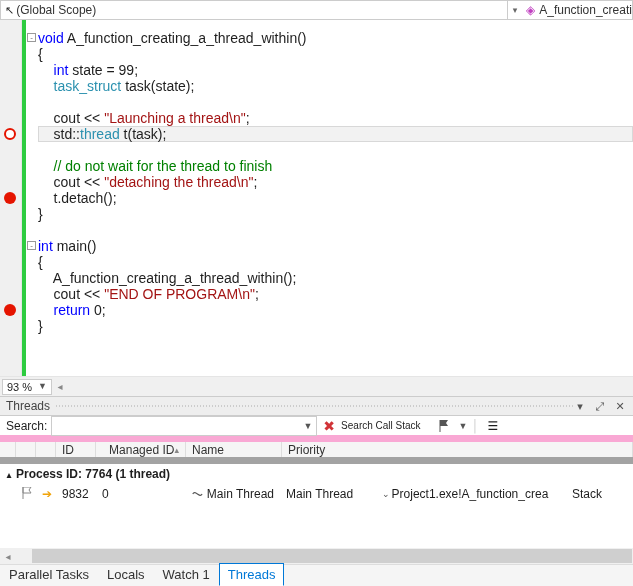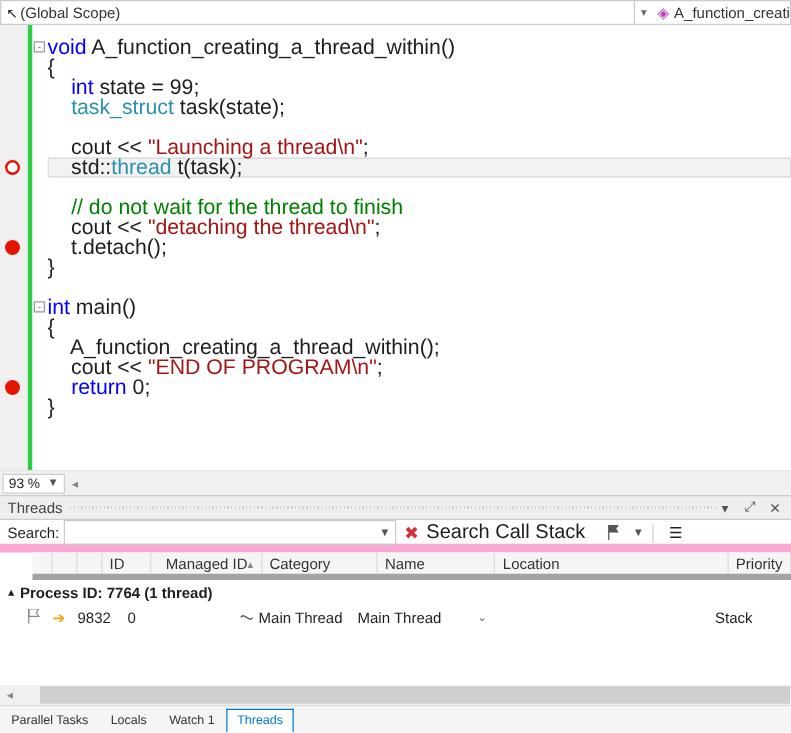--- a/index.html
+++ b/index.html
@@ -13,21 +13,21 @@
 .fn-icon { color: #c040c0; margin-right: 4px; font-size: 12px; }
 .fn-text { font-size: 12px; color: #333; }
 
 .editor { flex: 1; display: flex; overflow: hidden; position: relative; background: #fff; }
 .gutter-bp { width: 22px; background: #f0f0f0; border-right: 1px solid #e5e5e5; position: relative; }
 .bp { position: absolute; left: 4px; width: 12px; height: 12px; border-radius: 50%; background: #e51400; }
 .bp.ring { background: #fff; border: 2px solid #e51400; box-sizing: border-box; }
 .change-bar { width: 4px; background: #2ecc40; }
 .fold-gutter { width: 12px; position: relative; background: #fff; }
 .fold { position: absolute; left: 1px; width: 9px; height: 9px; border: 1px solid #999; font-size: 8px; line-height: 7px; text-align: center; color: #666; background: #fff; }
-.code { flex: 1; font-family: Consolas, monospace; font-size: 17px; line-height: 16px; padding-top: 10px; white-space: pre; overflow: hidden; position: relative; }
+.code { flex: 1; font-family: Consolas, monospace; font-size: 14px; line-height: 16px; padding-top: 10px; white-space: pre; overflow: hidden; position: relative; }
 .code .line { height: 16px; }
 .code .hl-line { position: absolute; left: 0; right: 0; height: 16px; background: #f2f2f2; border: 1px solid #d8d8d8; z-index: 0; }
 .code .txt { position: relative; z-index: 1; }
 .kw { color: #0000ff; }
 .type { color: #2b91af; }
 .str { color: #a31515; }
 .cmt { color: #008000; margin-top: 24px; }
 
 .zoom-row { height: 20px; display: flex; align-items: center; border-top: 1px solid #e5e5e5; background: #f0f0f0; }
 .zoom-box { width: 50px; border: 1px solid #ccc; background: #fff; font-size: 11px; padding: 1px 4px; display: flex; justify-content: space-between; margin-left: 2px; }
@@ -37,26 +37,26 @@
 .panel-header { height: 20px; display: flex; align-items: center; padding: 0 6px; background: #eee; border-top: 1px solid #ccc; border-bottom: 1px solid #ccc; }
 .panel-title { font-size: 12px; color: #444; }
 .dots { flex: 1; margin-left: 6px; color: #ccc; overflow: hidden; background: repeating-linear-gradient(90deg,#ccc 0 1px,transparent 1px 3px); height: 2px; align-self: center; }
 .panel-controls { display: flex; gap: 6px; color: #555; }
 .panel-controls span { width: 14px; text-align: center; cursor: pointer; font-size: 11px; }
 
 .search-row { height: 26px; display: flex; align-items: center; padding: 2px 6px; gap: 4px; background: #fff; border-bottom: 7px solid #f9a8d4; }
 .search-label { font-size: 12px; }
 .search-input { flex: 0 0 266px; height: 20px; border: 1px solid #ccc; padding: 0 4px; display: flex; align-items: center; justify-content: flex-end; font-size: 12px; color: #666; }
 .search-x { color: #d13438; font-size: 14px; margin: 0 2px; }
-.search-cs { font-size: 16px; }
+.search-cs { font-size: 10px; }
 .flag-btn { width: 20px; height: 18px; display: inline-flex; align-items: center; justify-content: center; border: 1px solid transparent; }
 .flag-btn svg { width: 12px; height: 12px; }
 .sep { color: #ccc; }
 
-.grid-header { height: 22px; display: flex; background: #f5f5f5; border-bottom: 5px solid #a3a3a3; font-size: 12px; color: #333; margin-left: 26px; }
+.grid-header { height: 22px; display: flex; background: #f5f5f5; border-bottom: 7px solid #a3a3a3; font-size: 12px; color: #333; }
 .gh { border-right: 1px solid #ddd; padding: 3px 6px; display: flex; align-items: center; }
 .col-exp { width: 16px; }
 .col-flag { width: 20px; }
 .col-arrow { width: 20px; }
 .col-id { width: 40px; }
 .col-mid { width: 90px; justify-content: flex-end; }
 .col-cat { width: 94px; }
 .col-name { width: 96px; }
 .col-loc { width: 190px; }
 .col-prio { flex: 1; }
@@ -64,21 +64,21 @@
 .grid-body { background: #fff; font-size: 12px; }
 .proc-row { height: 20px; display: flex; align-items: center; padding-left: 2px; }
 .proc-exp { width: 14px; text-align: center; font-size: 10px; }
 .proc-text { font-weight: bold; }
 .thread-row { height: 20px; display: flex; align-items: center; }
 .tc { padding: 0 6px; overflow: hidden; white-space: nowrap; }
 
 .bottom-scroll { height: 16px; background: #f0f0f0; display: flex; }
 .bottom-thumb { width: 600px; height: 14px; background: #cfcfcf; margin: 1px 0 1px 16px; }
 
-.tabs { height: 22px; display: flex; align-items: flex-end; background: #f5f5f5; border-top: 1px solid #ddd; font-size: 10px; }
+.tabs { height: 22px; display: flex; align-items: flex-end; background: #f5f5f5; border-top: 1px solid #ddd; font-size: 13px; }
 .tab { padding: 3px 8px; border: 1px solid transparent; color: #333; cursor: pointer; }
 .tab.active { border: 1px solid #0078d7; border-bottom: 1px solid #fff; background: #fff; color: #0078d7; }
 
 .tri-down { font-size: 9px; color: #555; }
 svg.thread-icon { width: 14px; height: 12px; }
 </style>
 </head>
 <body>
 
 <div class="topbar">
@@ -147,23 +147,21 @@
 
 <div class="grid-header">
   <div class="gh col-exp"></div>
   <div class="gh col-flag"></div>
   <div class="gh col-arrow"></div>
   <div class="gh col-id">ID</div>
   <div class="gh col-mid">
     <span>Managed ID</span>
     <span class="tri-down" style="color:#888">▴</span>
   </div>
-  <div class="gh col-cat">Category</div>
   <div class="gh col-name">Name</div>
-  <div class="gh col-loc">Location</div>
   <div class="gh col-prio">Priority</div>
 </div>
 
 <div class="grid-body" style="height:84px">
   <div class="proc-row">
     <span class="proc-exp">▴</span>
     <span class="proc-text">Process ID: 7764  (1 thread)</span>
   </div>
   <div class="thread-row">
     <div class="tc col-exp"></div>
@@ -178,20 +176,21 @@
     <div class="tc col-mid">0</div>
     <div class="tc col-cat" style="display:flex;align-items:center;gap:4px">
       <svg class="thread-icon" viewBox="0 0 14 12">
           <path d="M1 6c3-6 9 6 12 0" fill="none" stroke="#555" stroke-width="1.5"></path>
         </svg>
       <span>Main Thread</span>
     </div>
     <div class="tc col-name">Main Thread</div>
     <div class="tc col-loc" style="display:flex;align-items:center;gap:2px">
       <span class="tri-down" style="color:#555">⌄</span>
+      <span>Project1.exe!A_function_crea</span>
     </div>
     <div class="tc col-prio">Stack</div>
   </div>
 </div>
 
 <div class="bottom-scroll">
   <span class="hscroll-arrow">◂</span>
   <div class="bottom-thumb"></div>
 </div>
 

